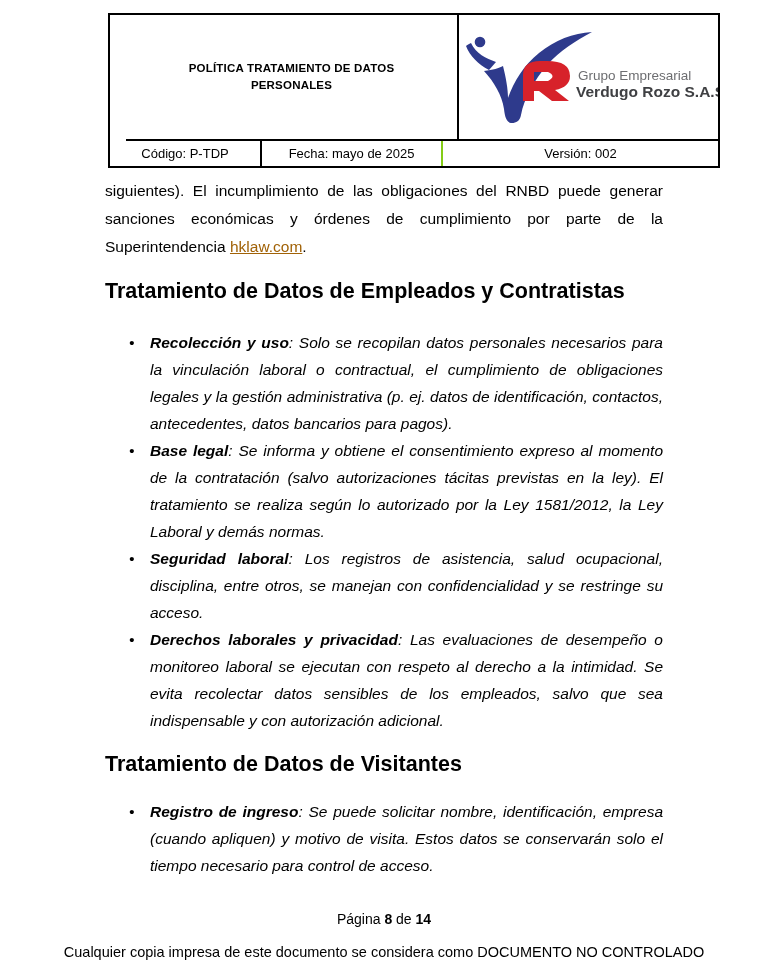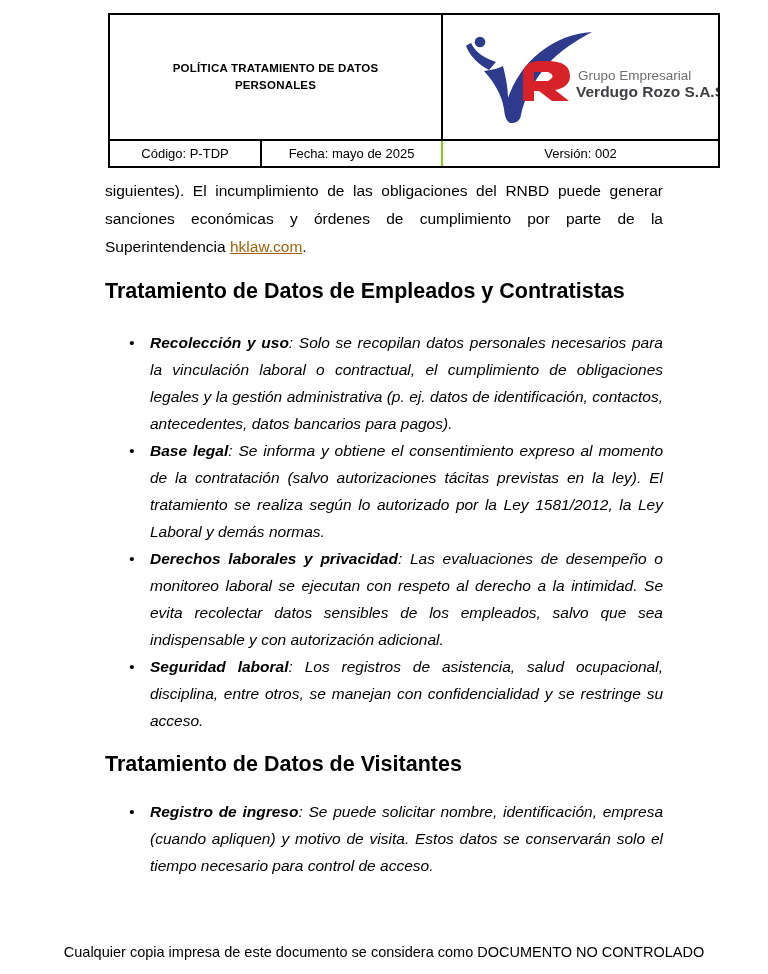--- a/index.html
+++ b/index.html
@@ -3,21 +3,21 @@
 <meta charset="utf-8">
 <style>
   * { box-sizing: border-box; }
   html,body { margin:0; padding:0; background:#fff; }
   body { font-family:"Liberation Sans","DejaVu Sans",sans-serif; color:#000; }
   .page { position:relative; width:768px; height:974px; background:#ffffff; overflow:hidden; }
 
   
   .htable { position:absolute; left:108px; top:13px; width:612px; height:155px;
             border:2px solid #000; display:flex; flex-direction:column; }
-  .ht-top { flex:1; display:flex; border-bottom:2px solid #000; min-height:0; }
+  .ht-top { flex:1; display:flex; border-bottom:2px solid #000; min-height:0;margin-left:16px; }
   .ht-title-cell { width:333px; border-right:2px solid #000; display:flex;
                    align-items:center; justify-content:center; }
   .doc-title { font-size:11.5px; font-weight:bold; text-align:center;
                line-height:17px; max-width:256px; letter-spacing:0.2px; }
   .ht-logo-cell { flex:1; display:flex; align-items:center; justify-content:flex-end; }
   .ht-bottom { height:25px; display:flex; font-size:13px; line-height:18px; }
   .ht-bottom .cell { display:flex; align-items:center; justify-content:center; }
   .mcell-1 { width:152px; border-right:2px solid #000; }
   .mcell-2 { width:181px; border-right:2px solid #84cc16; }
   .mcell-3 { flex:1; }
@@ -81,27 +81,28 @@
   </div>
 
   <div class="content">
     <p class="intro"><span>siguientes). El incumplimiento de las obligaciones del RNBD puede generar sanciones económicas y órdenes de cumplimiento por parte de la Superintendencia </span><a>hklaw.com</a><span>.</span></p>
 
     <h1 class="sec-heading">Tratamiento de Datos de Empleados y Contratistas</h1>
 
     <ul class="blist">
       <li><span class="bl">Recolección y uso</span><span>: Solo se recopilan datos personales necesarios para la vinculación laboral o contractual, el cumplimiento de obligaciones legales y la gestión administrativa (p. ej. datos de identificación, contactos, antecedentes, datos bancarios para pagos).</span></li>
       <li><span class="bl">Base legal</span><span>: Se informa y obtiene el consentimiento expreso al momento de la contratación (salvo autorizaciones tácitas previstas en la ley). El tratamiento se realiza según lo autorizado por la Ley 1581/2012, la Ley Laboral y demás normas.</span></li>
+      <li><span class="bl">Seguridad laboral</span><span>: Los registros de asistencia, salud ocupacional, disciplina, entre otros, se manejan con confidencialidad y se restringe su acceso.</span></li>
       <li><span class="bl">Derechos laborales y privacidad</span><span>: Las evaluaciones de desempeño o monitoreo laboral se ejecutan con respeto al derecho a la intimidad. Se evita recolectar datos sensibles de los empleados, salvo que sea indispensable y con autorización adicional.</span></li>
-      <li><span class="bl">Seguridad laboral</span><span>: Los registros de asistencia, salud ocupacional, disciplina, entre otros, se manejan con confidencialidad y se restringe su acceso.</span></li>
     </ul>
 
     <h1 class="sec-heading second">Tratamiento de Datos de Visitantes</h1>
 
     <ul class="blist second">
       <li><span class="bl">Registro de ingreso</span><span>: Se puede solicitar nombre, identificación, empresa (cuando apliquen) y motivo de visita. Estos datos se conservarán solo el tiempo necesario para control de acceso.</span></li>
     </ul>
   </div>
 
+  <div class="footer-page"><span>Página </span><b>8</b><span> de </span><b>14</b></div>
 
   <div class="footer-notice">Cualquier copia impresa de este documento se considera como DOCUMENTO NO CONTROLADO</div>
 
 </div>
 
 </body></html>

